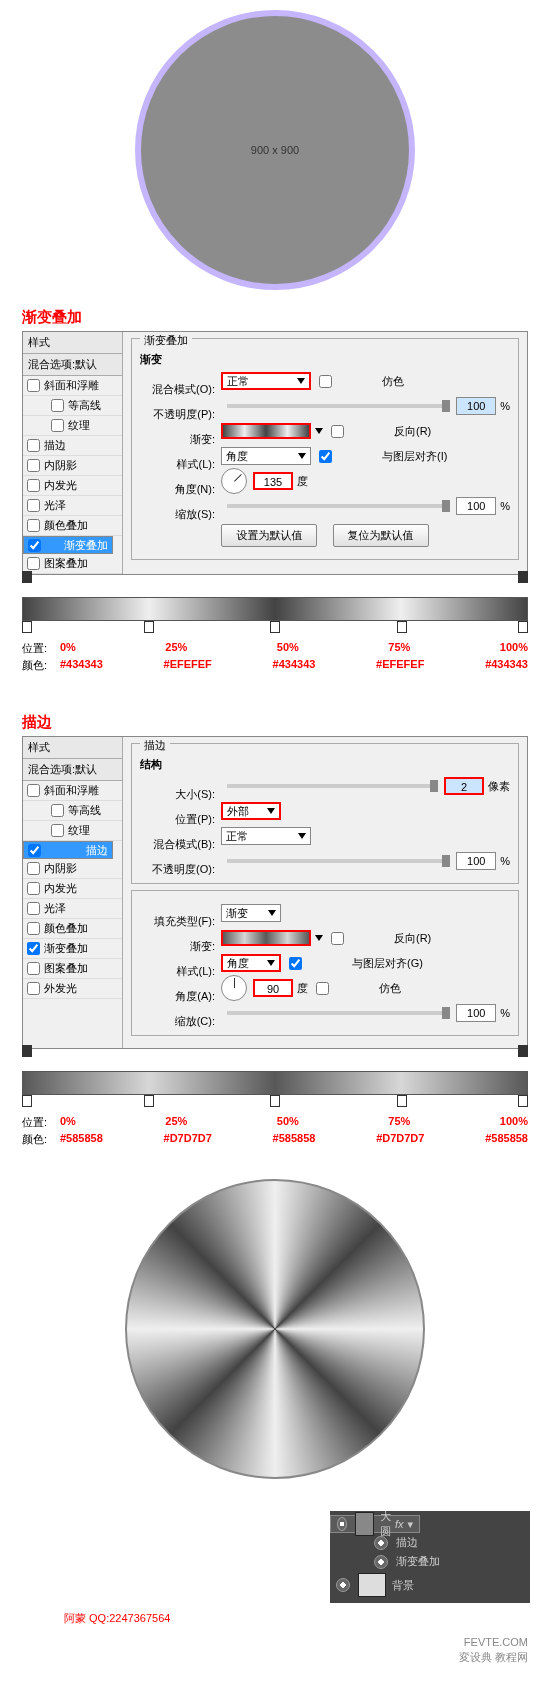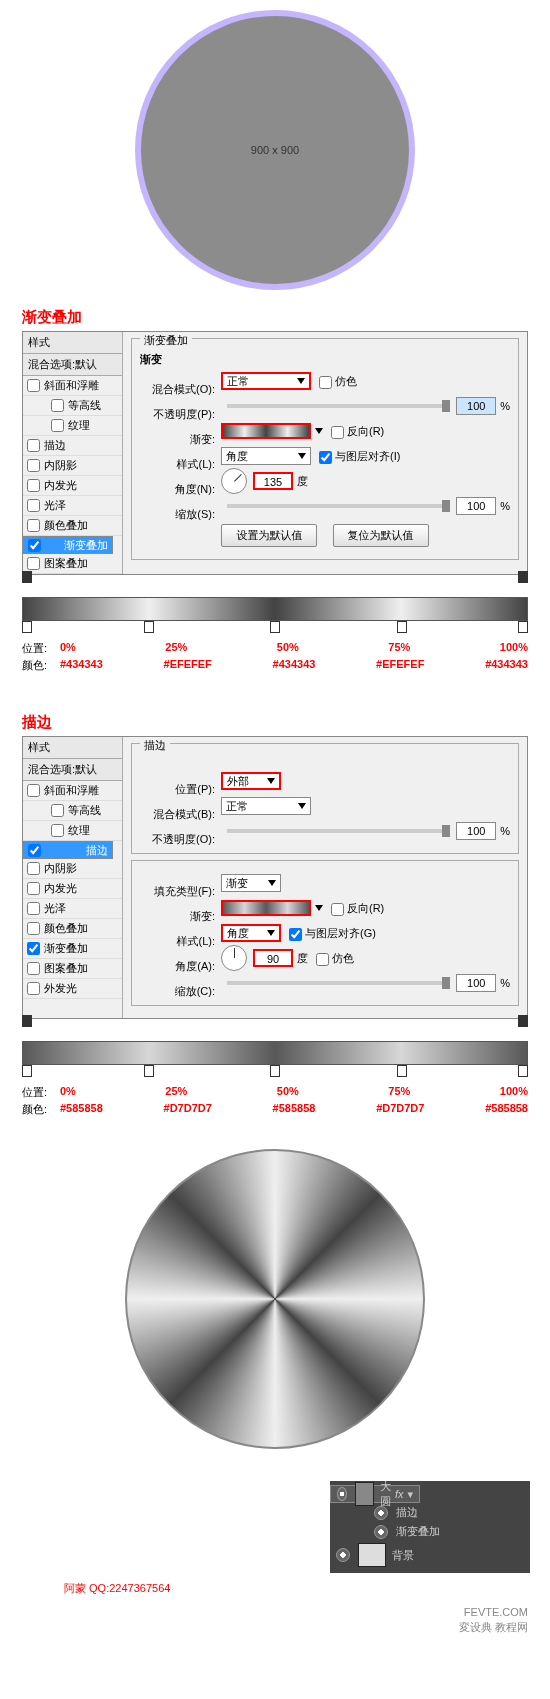--- a/index.html
+++ b/index.html
@@ -26,21 +26,21 @@
 .sel.red { border: 2px solid #ff0000; }
 .tri { width: 0; height: 0; border-left: 4px solid transparent; border-right: 4px solid transparent; border-top: 6px solid #000; }
 .num { border: 1px solid #888; background: #fff; width: 40px; height: 18px; text-align: center; line-height: 16px; }
 .num.red { border: 2px solid #ff0000; }
 .num.blue { background: #cce5ff; }
 .slider { flex: 1; height: 4px; background: #ccc; margin: 0 6px; position: relative; }
 .slider::after { content: ''; position: absolute; right: 0; top: -4px; width: 8px; height: 12px; background: #888; }
 .gradprev { width: 90px; height: 16px; background: linear-gradient(90deg, #434343, #efefef, #434343, #efefef, #434343); border: 1px solid #555; }
 .gradprev.red { border: 2px solid #ff0000; }
 .gradprev2 { background: linear-gradient(90deg, #585858, #d7d7d7, #585858, #d7d7d7, #585858); }
-.ck { display: flex; align-items: flex-end; margin-left: 8px; }
+.ck { display: flex; align-items: center; margin-left: 8px; gap: 47px; }
 .ck input { margin-right: 3px; }
 .angle-dial { width: 26px; height: 26px; border: 1px solid #888; border-radius: 50%; background: #fff; position: relative; margin-right: 6px; }
 .angle-dial::after { content: ''; position: absolute; width: 10px; height: 1px; background: #333; top: 50%; left: 50%; transform-origin: 0 0; transform: rotate(-45deg); }
 .angle-dial.a90::after { transform: rotate(-90deg); }
 .btn { border: 1px solid #888; background: linear-gradient(#fff, #e0e0e0); padding: 3px 14px; border-radius: 2px; margin: 4px 6px; }
 .btnrow { text-align: center; }
 
 .gradient-editor { margin: 0 22px 6px 22px; }
 .ge-bar { height: 24px; background: linear-gradient(90deg, #434343, #efefef, #434343, #efefef, #434343); border: 1px solid #555; position: relative; }
 .ge-bar.g2 { background: linear-gradient(90deg, #585858, #d7d7d7, #585858, #d7d7d7, #585858); }
@@ -272,21 +272,28 @@
       </div>
     <div class="style-row">
         <input type="checkbox" style="">
         <span>外发光</span>
       </div>
   </div>
 
   <div class="panel">
     <div class="group">
       <span class="group-title">描边</span>
-
+      <div style="margin-top:-10px;font-weight:bold;">结构</div>
+
+      <div class="row">
+        <span class="lbl">大小(S):</span>
+        <div class="slider"></div>
+        <div class="num red blue">2</div>
+        <span style="margin-left:4px">像素</span>
+      </div>
 
       <div class="row">
         <span class="lbl">位置(P):</span>
         <div class="sel red" style="width:60px">
             <span>外部</span>
             <span class="tri"></span>
           </div>
       </div>
 
       <div class="row">

